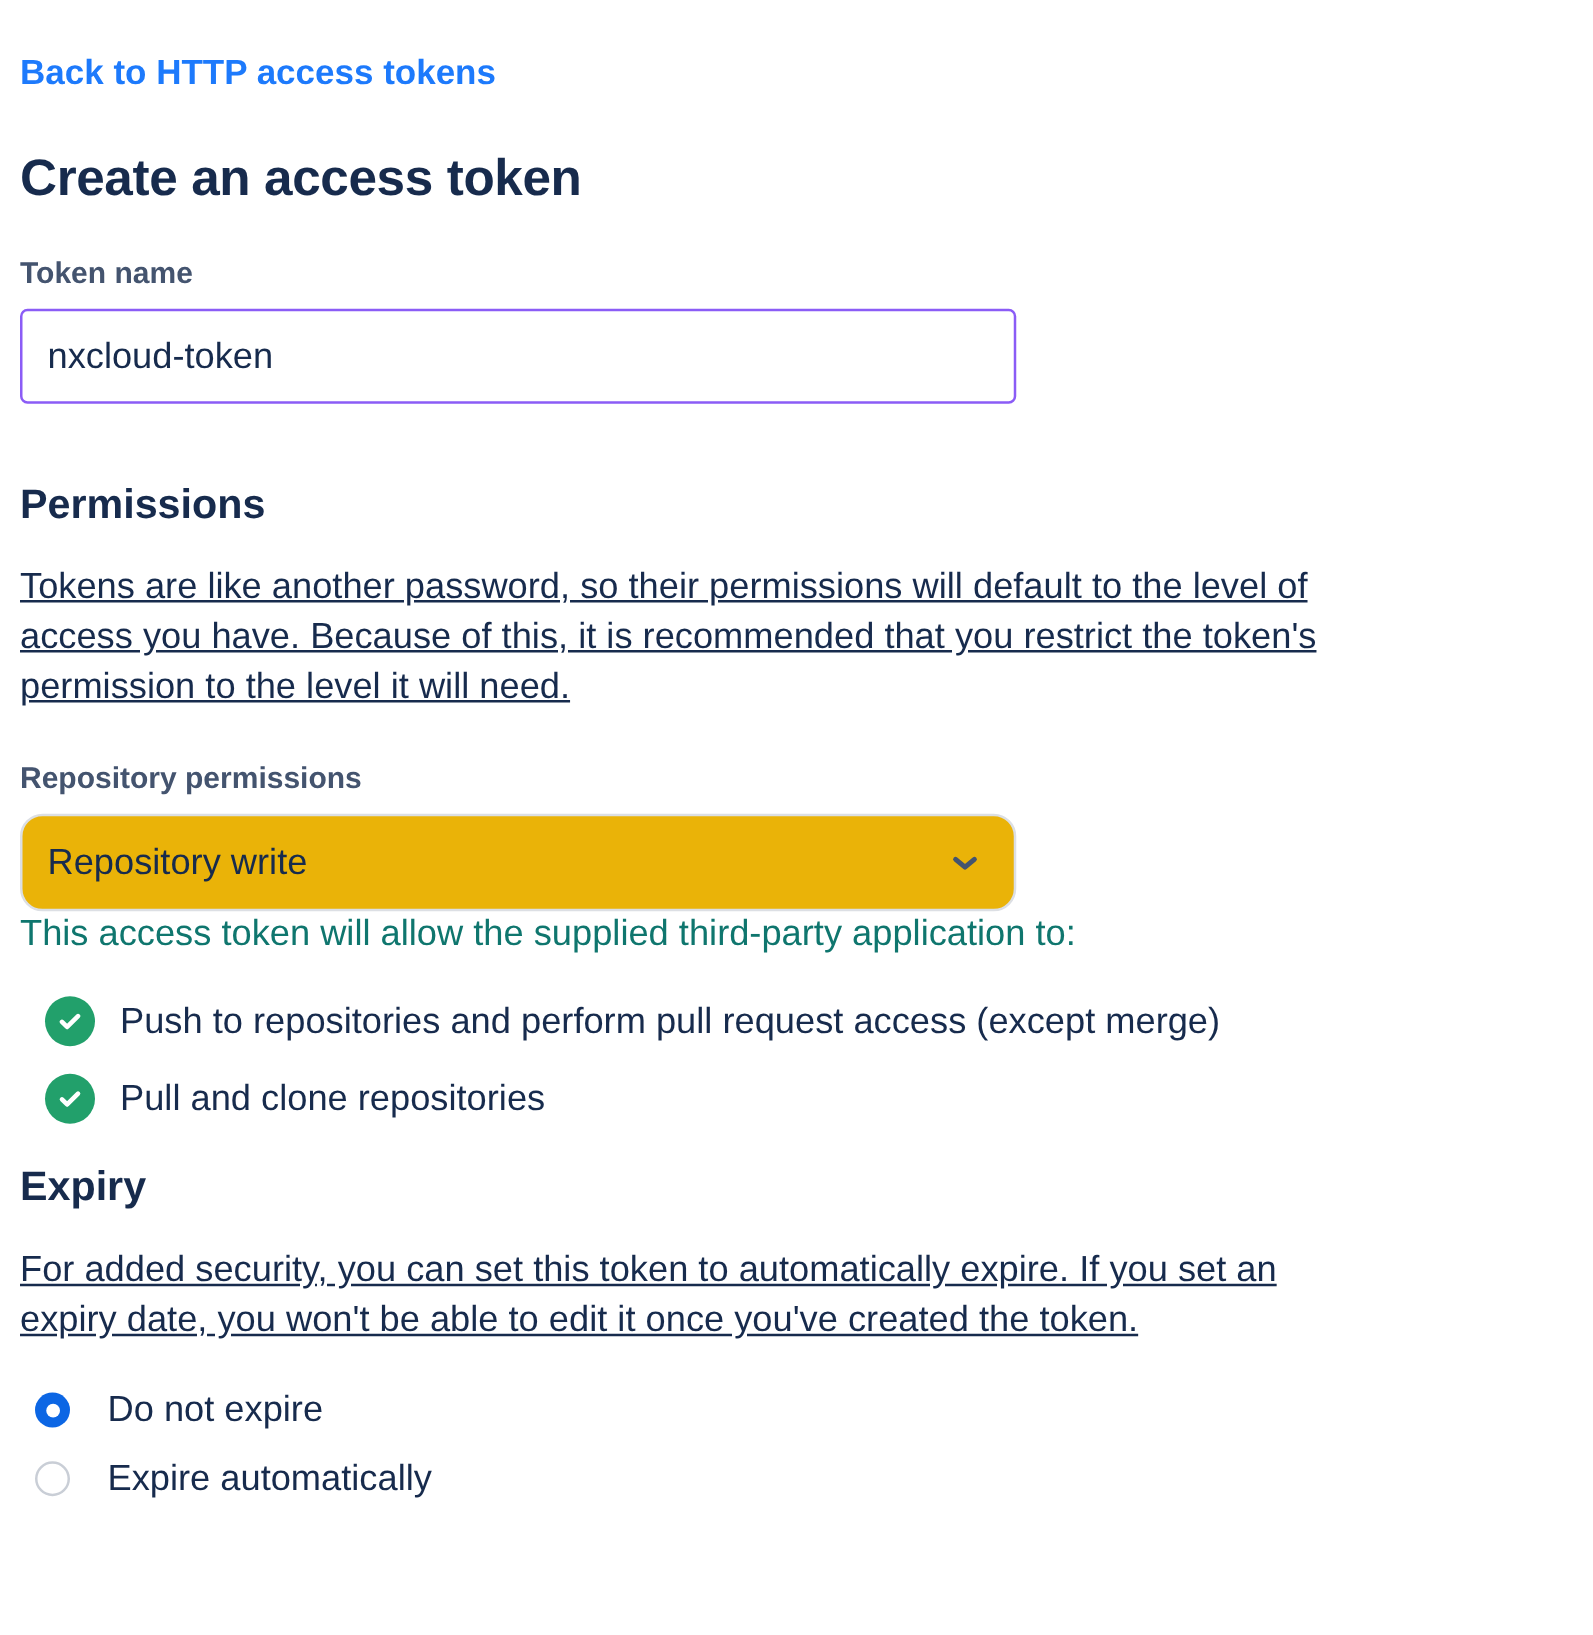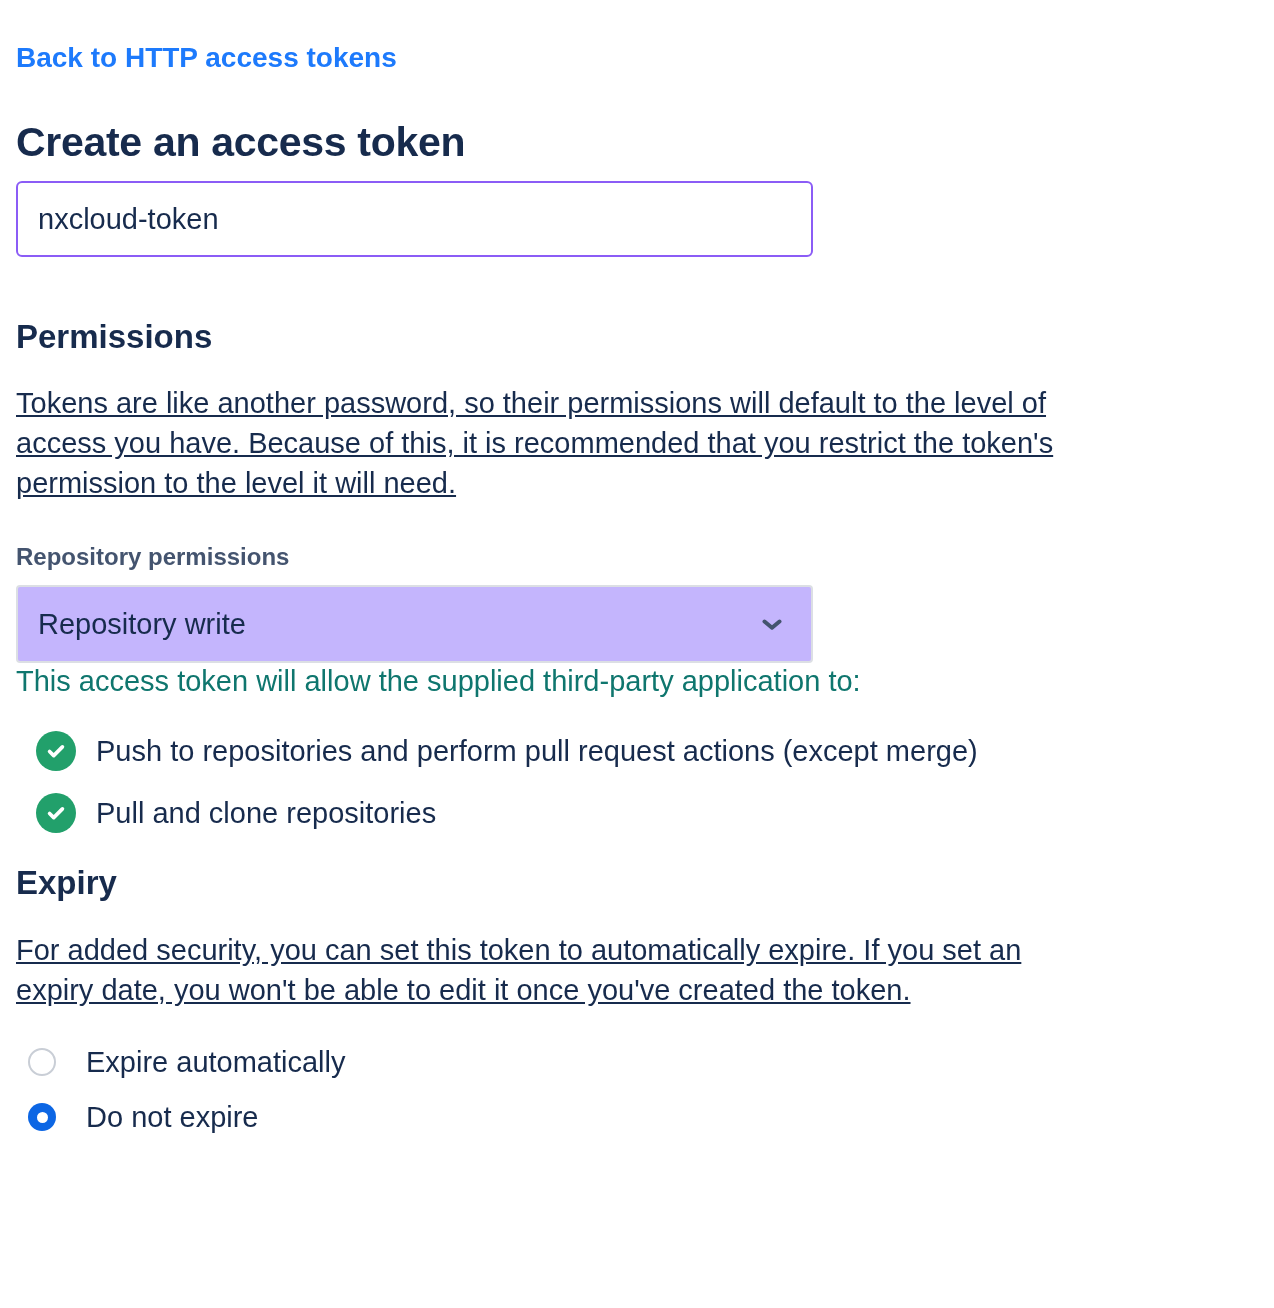--- a/index.html
+++ b/index.html
@@ -67,22 +67,22 @@
     line-height: 40px;
     color: #172B4D;
     max-width: 1212px;
     text-decoration: underline;
   }
   .select-box {
     margin-top: 16px;
     width: 797px;
     height: 78px;
     border: 2px solid #DCDFE4;
-    border-radius: 4px;
-    background: #c4b5fd;
+    border-radius: 18px;
+    background: #eab308;
     display: flex;
     align-items: center;
     justify-content: space-between;
     padding: 0 24px 0 20px;
     cursor: pointer;
   }
   .select-box .select-value {
     font-size: 29px;
     color: #172B4D;
   }
@@ -157,20 +157,21 @@
 </style>
 </head>
 <body>
 
 <div class="page">
 
   <a class="back-link">Back to HTTP access tokens</a>
 
   <h1 class="page-title">Create an access token</h1>
 
+  <label class="field-label">Token name</label>
 
   <input class="text-input" type="text" value="nxcloud-token" style="">
 
   <h2 class="section-heading">Permissions</h2>
 
   <p class="section-desc">Tokens are like another password, so their permissions will default to the level of access you have. Because of this, it is recommended that you restrict the token's permission to the level it will need.</p>
 
   <label class="field-label">Repository permissions</label>
 
   <div class="select-box">
@@ -184,42 +185,42 @@
 
   <p class="allow-intro">This access token will allow the supplied third-party application to:</p>
 
   <div class="capability-list">
     <div class="capability-item">
       <span class="check-circle">
         <svg width="22" height="22" viewBox="0 0 24 24" fill="none">
           <path d="M5 12.5l4.5 4.5L19 7.5" stroke="#ffffff" stroke-width="4" stroke-linecap="round" stroke-linejoin="round"></path>
         </svg>
       </span>
-      <span class="capability-text">Push to repositories and perform pull request actions (except merge)</span>
+      <span class="capability-text">Push to repositories and perform pull request access (except merge)</span>
     </div>
     <div class="capability-item">
       <span class="check-circle">
         <svg width="22" height="22" viewBox="0 0 24 24" fill="none">
           <path d="M5 12.5l4.5 4.5L19 7.5" stroke="#ffffff" stroke-width="4" stroke-linecap="round" stroke-linejoin="round"></path>
         </svg>
       </span>
       <span class="capability-text">Pull and clone repositories</span>
     </div>
   </div>
 
   <h2 class="section-heading expiry-heading">Expiry</h2>
 
   <p class="section-desc">For added security, you can set this token to automatically expire. If you set an expiry date, you won't be able to edit it once you've created the token.</p>
 
   <div class="radio-group">
     <div class="radio-row">
+      <span class="radio-control selected"></span>
+      <span class="radio-label">Do not expire</span>
+    </div>
+    <div class="radio-row">
       <span class="radio-control unselected"></span>
       <span class="radio-label">Expire automatically</span>
     </div>
-    <div class="radio-row">
-      <span class="radio-control selected"></span>
-      <span class="radio-label">Do not expire</span>
-    </div>
   </div>
 
   
 
 </div>
 
 </body></html>

